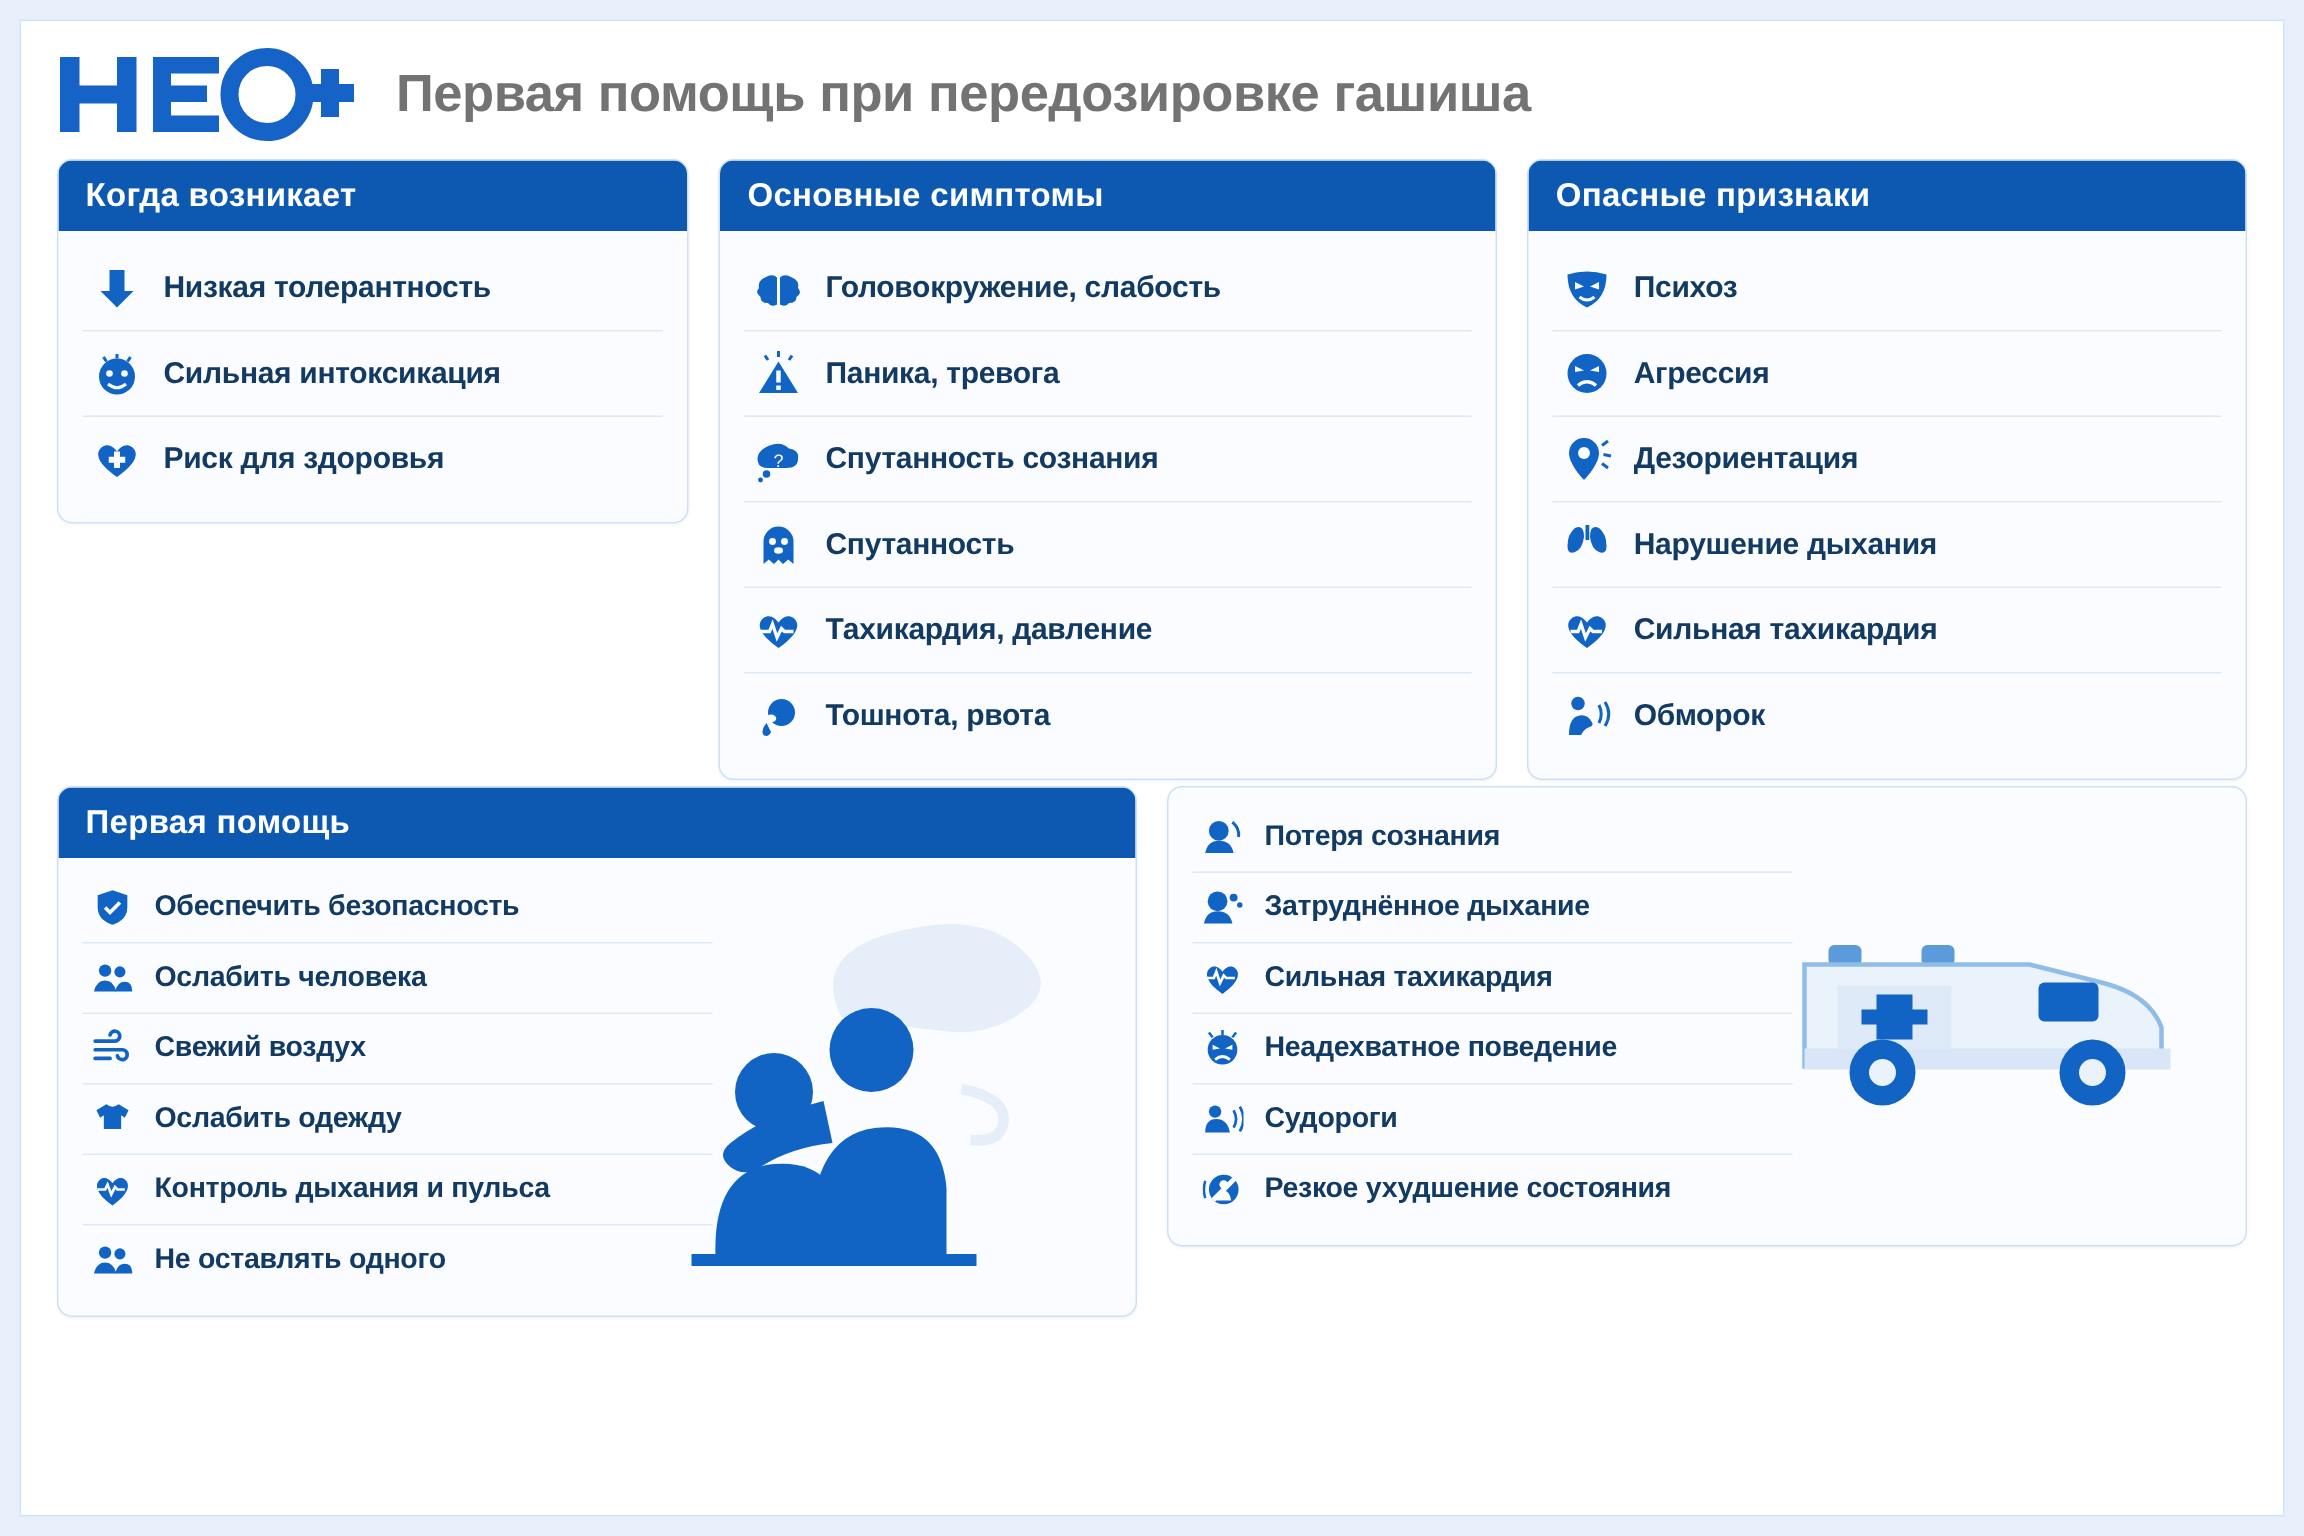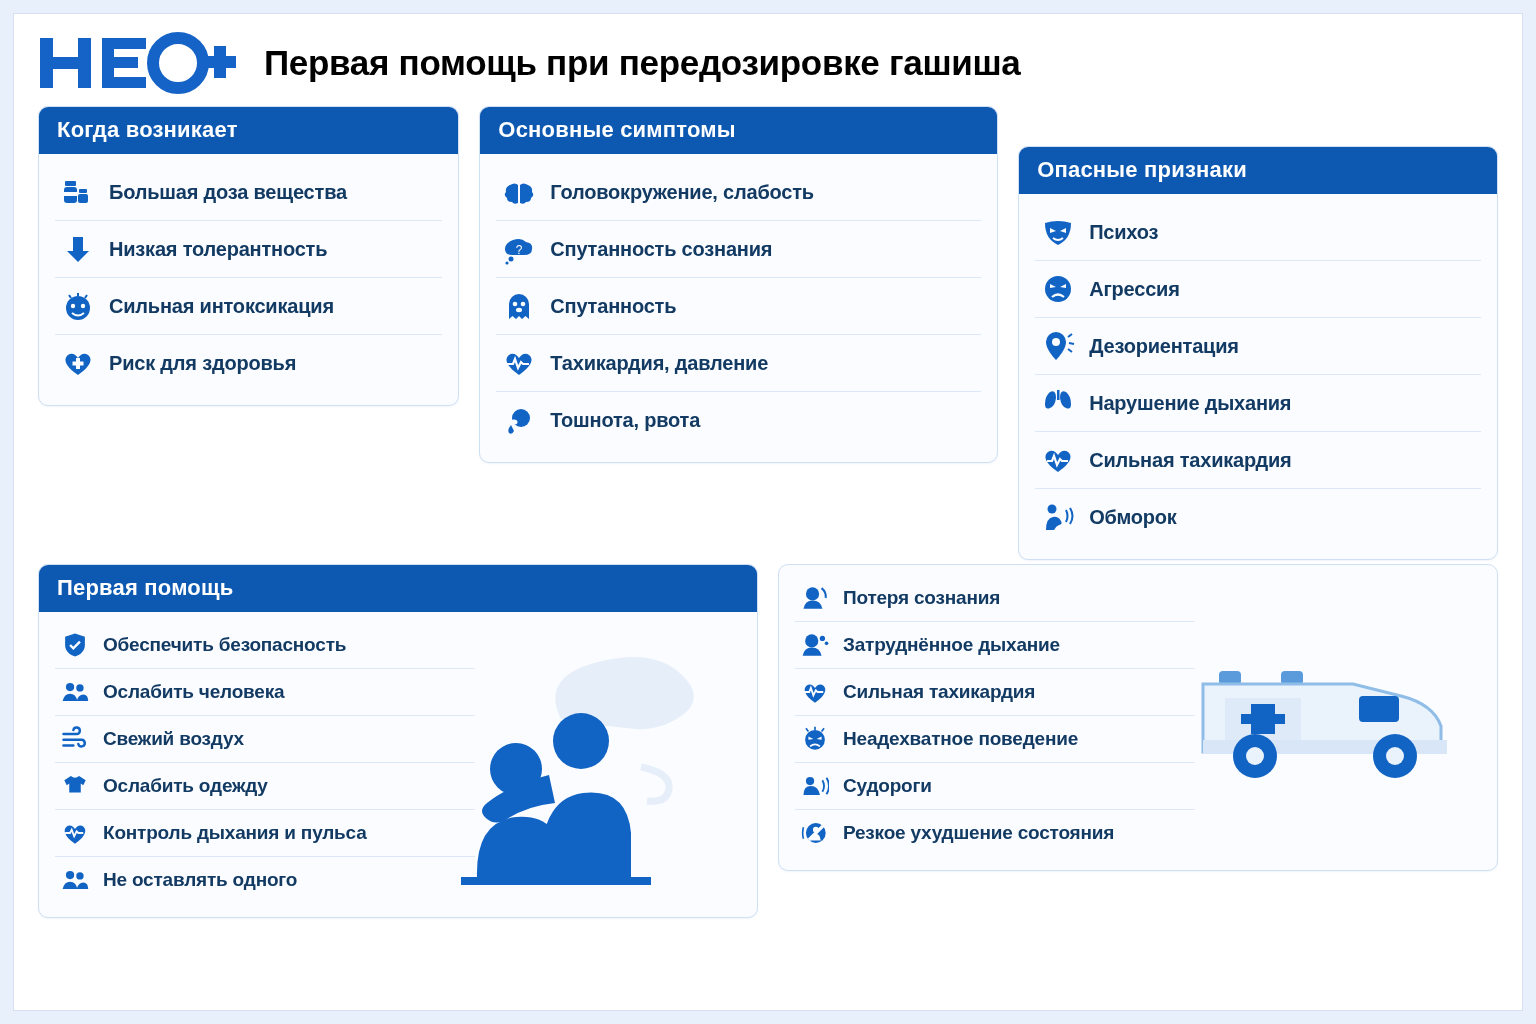--- a/index.html
+++ b/index.html
@@ -29,21 +29,21 @@
     display:flex;align-items:center;gap:26px;
     height:78px;
   }
   .logo{
     display:flex;align-items:center;gap:2px;
     font-size:52px;font-weight:bold;letter-spacing:-2px;
     color:#1663c7;
   }
   .logo svg{display:block;}
   .title{
-    font-size:35px;font-weight:bold;color:#000000;
+    font-size:35px;font-weight:bold;color:#737373;
     letter-spacing:-0.3px;
     white-space:nowrap;
   }
   
   .row{display:flex;gap:20px;align-items:flex-start;}
   .row-top{margin-top:4px;}
   .row-bottom{margin-top:4px;}
   .card{
     background:#fafcff;
     border:1px solid #cfe0f4;
@@ -74,21 +74,21 @@
     color:#1163c4;
   }
   .item .ico svg{display:block;}
   .item .lbl{
     font-size:20px;font-weight:bold;color:#123a63;
     letter-spacing:-0.2px;
   }
   
   .c-when{width:430px;}
   .c-symptoms{width:530px;}
-  .c-danger{width:490px;margin-top:40px;}
+  .c-danger{width:490px;}
   .c-firstaid{width:722px;position:relative;}
   .c-ambulance{width:722px;position:relative;}
 
   .c-firstaid .card-body{width:420px;}
   .c-ambulance .card-body{width:400px;}
 
   .c-firstaid .item .lbl,.c-ambulance .item .lbl{font-size:19px;}
   .c-firstaid .item,.c-ambulance .item{padding:7px 4px;}
   .c-firstaid .item .ico,.c-ambulance .item .ico{width:32px;height:32px;}
 
@@ -124,32 +124,20 @@
     </div>
     <div class="title">Первая помощь при передозировке гашиша</div>
   </div>
 
   <div class="row row-top">
 
     <div class="card c-when">
       <div class="card-head">Когда возникает</div>
       <div class="card-body">
 
-        <div class="item">
-          <span class="ico">
-            <svg width="34" height="34" viewBox="0 0 34 34" fill="#1163c4">
-              <rect x="4" y="6" width="11" height="5" rx="1"></rect>
-              <rect x="3" y="12" width="13" height="16" rx="3"></rect>
-              <rect x="3" y="17" width="13" height="4" fill="#fafcff"></rect>
-              <rect x="18" y="14" width="8" height="4" rx="1"></rect>
-              <rect x="17" y="19" width="10" height="9" rx="2"></rect>
-            </svg>
-          </span>
-          <span class="lbl">Большая доза вещества</span>
-        </div>
 
         <div class="item">
           <span class="ico">
             <svg width="34" height="34" viewBox="0 0 34 34" fill="#1163c4">
               <rect x="12" y="5" width="10" height="16"></rect>
               <polygon points="6,19 28,19 17,30"></polygon>
             </svg>
           </span>
           <span class="lbl">Низкая толерантность</span>
         </div>
@@ -189,20 +177,31 @@
           <span class="ico">
             <svg width="34" height="34" viewBox="0 0 34 34" fill="#1163c4">
               <path d="M8 10 q-5 2-4 7 q-3 3 1 6 q0 4 5 4 q2 3 6 1 l0-18 q-3-3-8 0z"></path>
               <path d="M26 10 q5 2 4 7 q3 3-1 6 q0 4-5 4 q-2 3-6 1 l0-18 q3-3 8 0z"></path>
               <path d="M17 9 l0 19" stroke="#fafcff" stroke-width="1.5"></path>
             </svg>
           </span>
           <span class="lbl">Головокружение, слабость</span>
         </div>
 
+        <div class="item">
+          <span class="ico">
+            <svg width="34" height="34" viewBox="0 0 34 34" fill="#1163c4">
+              <path d="M17 9 L30 30 H4 Z"></path>
+              <rect x="15.5" y="15" width="3" height="8" fill="#fafcff"></rect>
+              <rect x="15.5" y="25" width="3" height="3" fill="#fafcff"></rect>
+              <path d="M8 5 l2 3 M17 2 l0 4 M26 5 l-2 3" stroke="#1163c4" stroke-width="2"></path>
+            </svg>
+          </span>
+          <span class="lbl">Паника, тревога</span>
+        </div>
 
         <div class="item">
           <span class="ico">
             <svg width="34" height="34" viewBox="0 0 34 34" fill="#1163c4">
               <path d="M11 8 q8-3 13 2 q7 1 6 7 q0 6-8 6 l-12 0 q-7 0-7-6 q0-6 8-9z"></path>
               <text x="17" y="22" font-size="12" fill="#fafcff" text-anchor="middle" font-family="Liberation Sans">?</text>
               <circle cx="9" cy="27" r="2.5"></circle>
               <circle cx="5" cy="31" r="1.6"></circle>
             </svg>
           </span>

